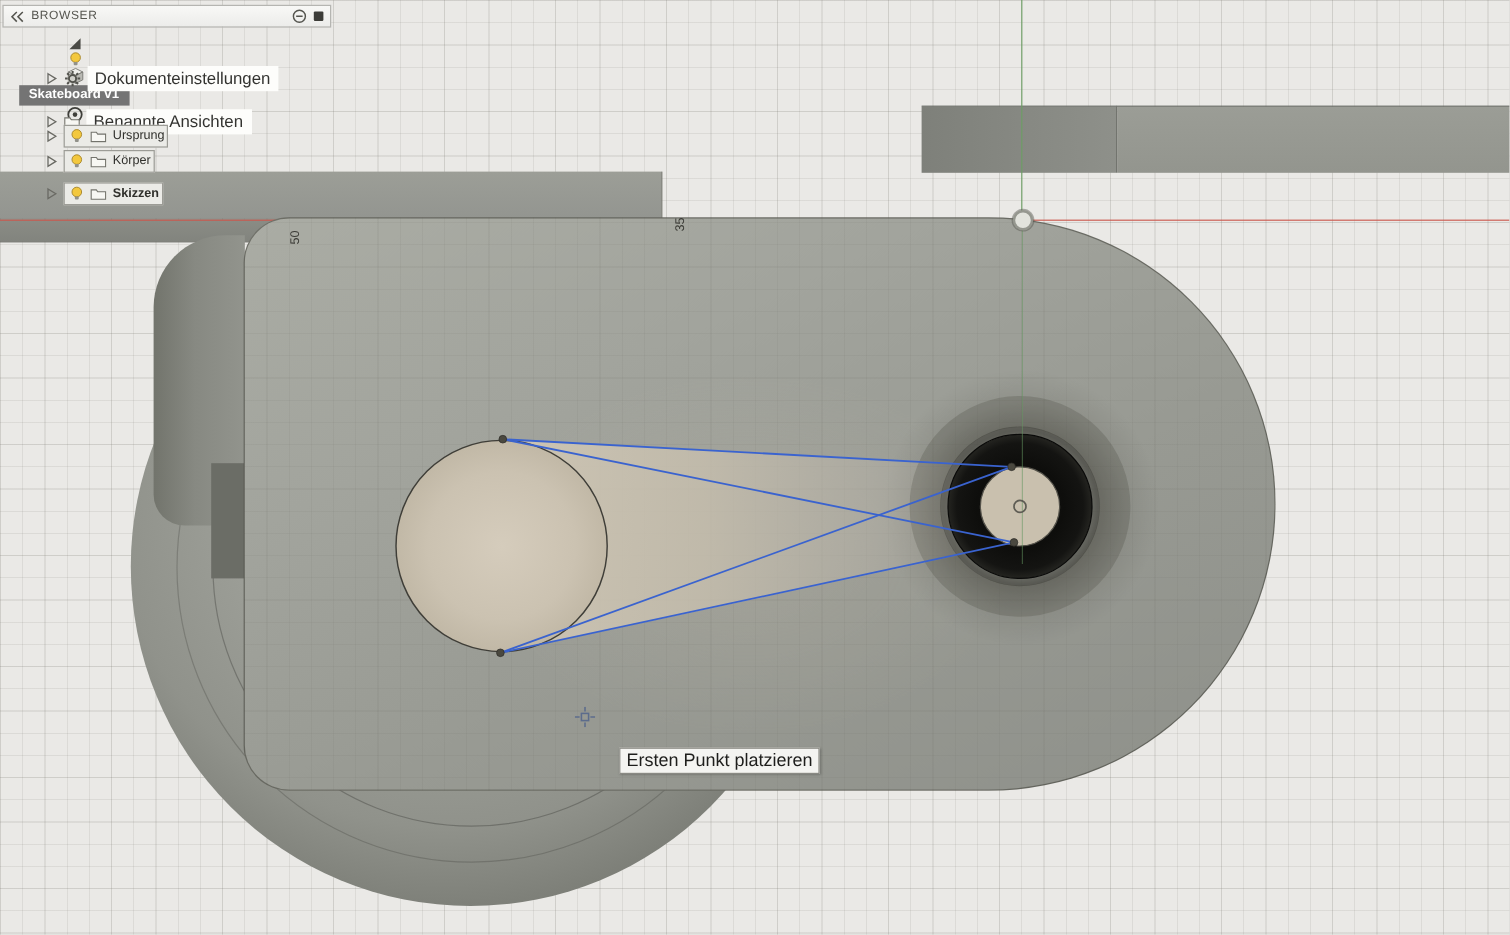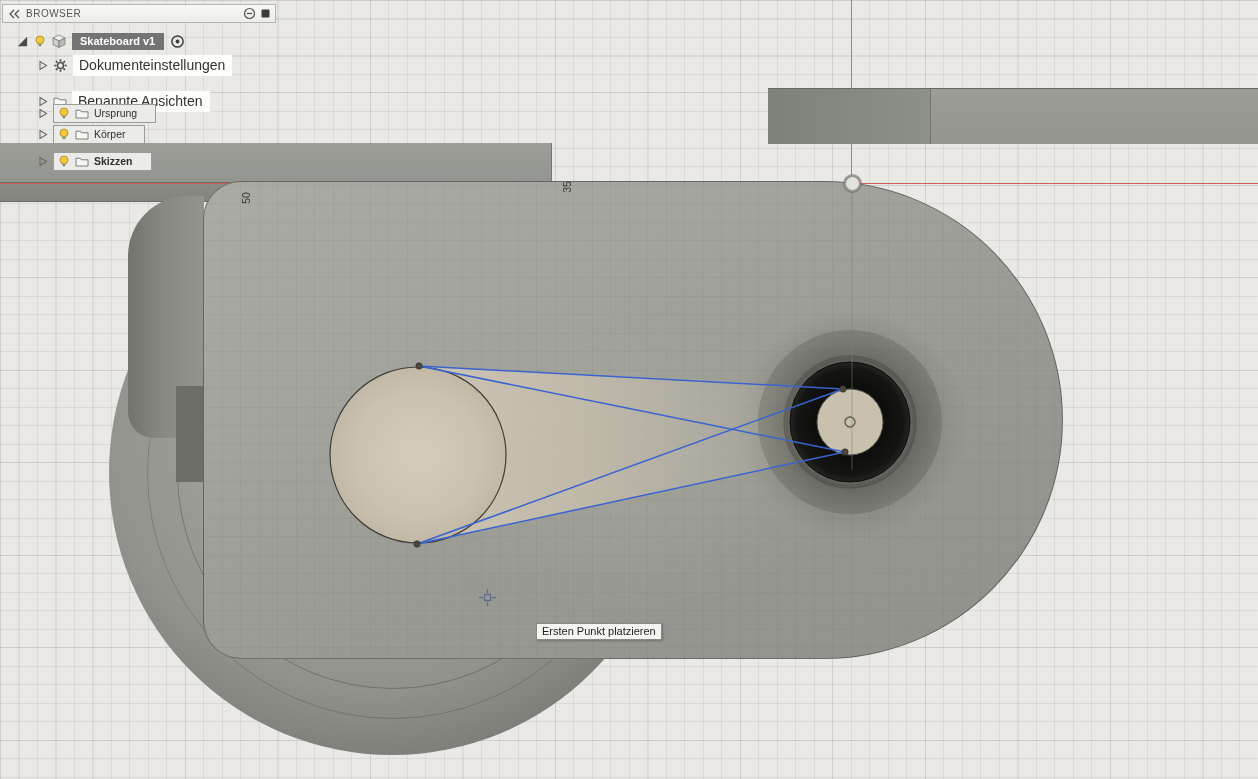--- a/index.html
+++ b/index.html
@@ -58,46 +58,46 @@
   .origin-marker{left:844px;top:175px;width:17px;height:17px;z-index:7;box-sizing:border-box;
     border-radius:50%;background:#e2e3dd;border:2px solid #95978f;
     box-shadow:0 0 0 1px rgba(85,85,78,0.45);}
 
   .dim{z-index:6;font-size:10.5px;color:#3b3b36;transform:rotate(-90deg);}
   .dim-50{left:240px;top:192px;}
   .dim-35{left:561px;top:181px;}
 
   .cursor-icon{left:479px;top:589px;z-index:8;}
 
-  .tooltip{left:536px;top:623px;z-index:8;background:#f4f4f1;border:1px solid #8a8a84;
-    padding:1px 5px 2px 5px;font-size:11px;color:#1e1e1c;white-space:nowrap;
+  .tooltip{left:516px;top:623px;z-index:8;background:#f4f4f1;border:1px solid #8a8a84;
+    padding:1px 5px 2px 5px;font-size:15px;color:#1e1e1c;white-space:nowrap;
     box-shadow:1px 1px 2px rgba(0,0,0,0.25);}
 
   
   .browser{left:0;top:0;width:320px;height:200px;z-index:10;}
   .browser-header{position:absolute;left:2px;top:4px;width:274px;height:19px;box-sizing:border-box;
     background:linear-gradient(to bottom,#f8f8f6,#ececea);border:1px solid #b5b5b1;
     display:flex;align-items:center;padding:0 4px;}
   .browser-title{font-size:10px;color:#55554f;letter-spacing:0.5px;margin-left:5px;flex:1;}
   .hdr-ic{margin-left:4px;}
 
   .brow{position:absolute;display:flex;align-items:center;height:22px;}
-  .row1{top:30px;left:16px;}
+  .row1{top:30px;left:16px;flex-direction:column;}
   .row2{top:54px;left:38px;}
   .row3{top:78px;left:38px;margin-top:12px;}
   .row4{top:102px;left:38px;}
   .row5{top:123px;left:38px;}
   .row6{top:150px;left:38px;font-weight:bold;}
   .brow .ic{margin-right:5px;flex:none;}
   .lbl{white-space:nowrap;}
   .lbl-root{background:#747474;color:#ffffff;font-size:11px;font-weight:bold;
     padding:2px 9px 3px 8px;margin-right:6px;}
   .lbl-white{background:#fdfdfb;color:#333330;font-size:14px;padding:2px 7px 3px 6px;}
   .grp-box{display:flex;align-items:center;border:1px solid #9c9c96;background:#ebebe7;
-    height:19px;box-sizing:border-box;padding:0 18px 0 4px;font-size:10.5px;color:#2f2f2b;}
+    height:19px;box-sizing:border-box;padding:0 2px 0 4px;font-size:10.5px;color:#2f2f2b;}
   .grp-box .ic{margin-right:5px;}
 </style>
 </head>
 <body>
 
 <div class="stage">
 
   <div class="abs slab-left-top"></div>
   <div class="abs slab-left-bot"></div>
   <div class="abs slab-right-a"></div>

